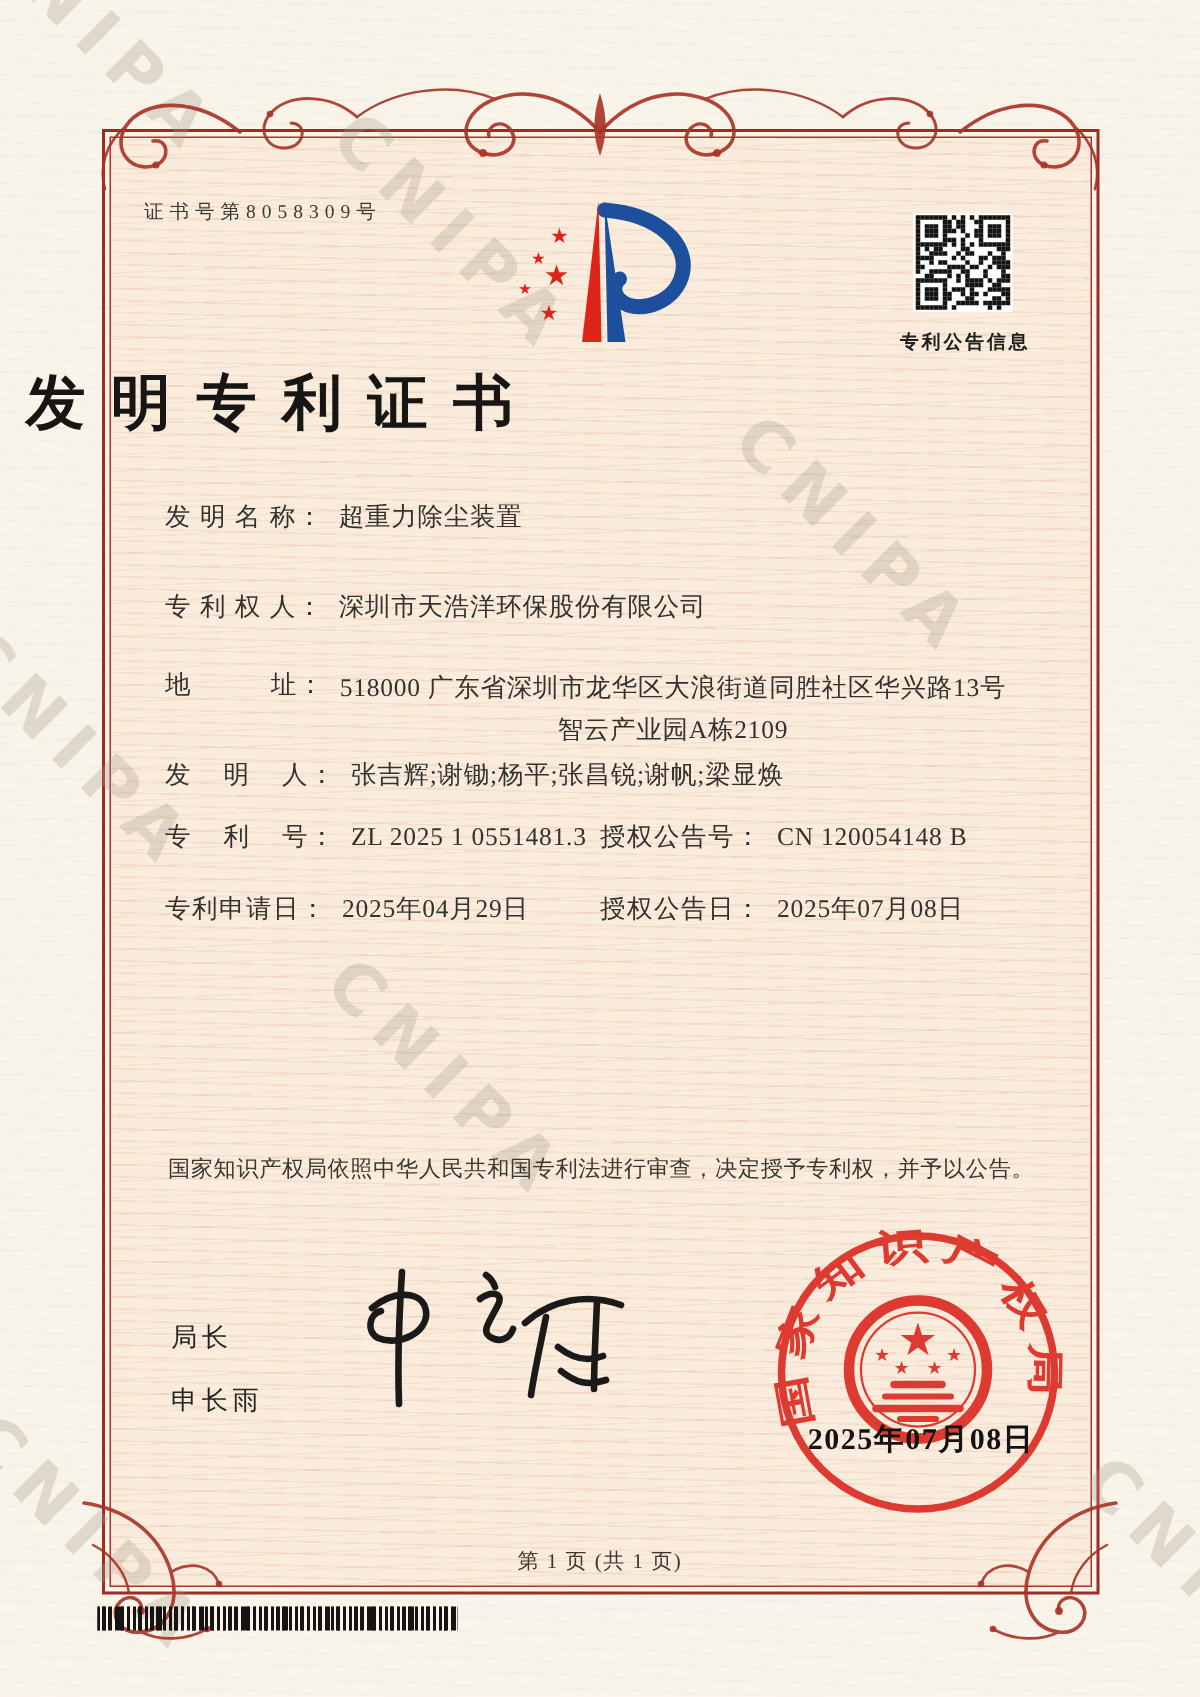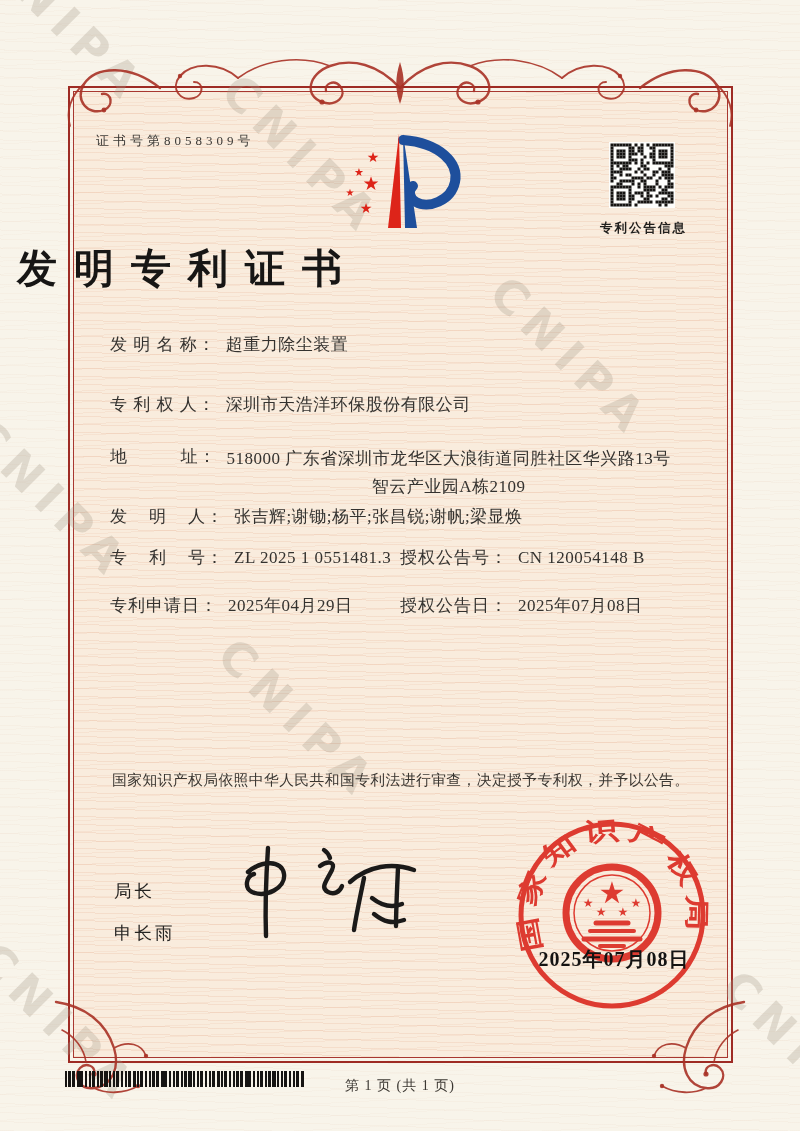--- a/index.html
+++ b/index.html
@@ -66,21 +66,21 @@
   .commissioner { position:absolute; left:114px; top:870px; font-size:17.5px; color:#262422; line-height:42px; letter-spacing:3px; }
 
   .signature { position:absolute; left:232px; top:842px; }
 
   .seal { position:absolute; left:514px; top:817px; mix-blend-mode:multiply; opacity:0.95; }
   .seal-date {
     position:absolute; left:519px; top:946px; width:190px; text-align:center;
     font-size:20px; font-weight:bold; color:#141312; letter-spacing:1px; z-index:12;
   }
 
-  .footer-page { position:absolute; left:0; top:1032px; width:800px; text-align:center; font-size:14px; color:#3a3631; letter-spacing:1px;margin-top:45px; }
+  .footer-page { position:absolute; left:0; top:1032px; width:800px; text-align:center; font-size:14px; color:#3a3631; letter-spacing:1px; }
 
   .barcode {
     position:absolute; left:65px; top:1071px; width:240px; height:16px; z-index:11;
     background-image:
       repeating-linear-gradient(90deg,#161412 0 2px,transparent 2px 4px),
       repeating-linear-gradient(90deg,#161412 0 1px,transparent 1px 7px),
       repeating-linear-gradient(90deg,transparent 0 3px,#161412 3px 5px,transparent 5px 12px);
   }
 </style>
 </head>

